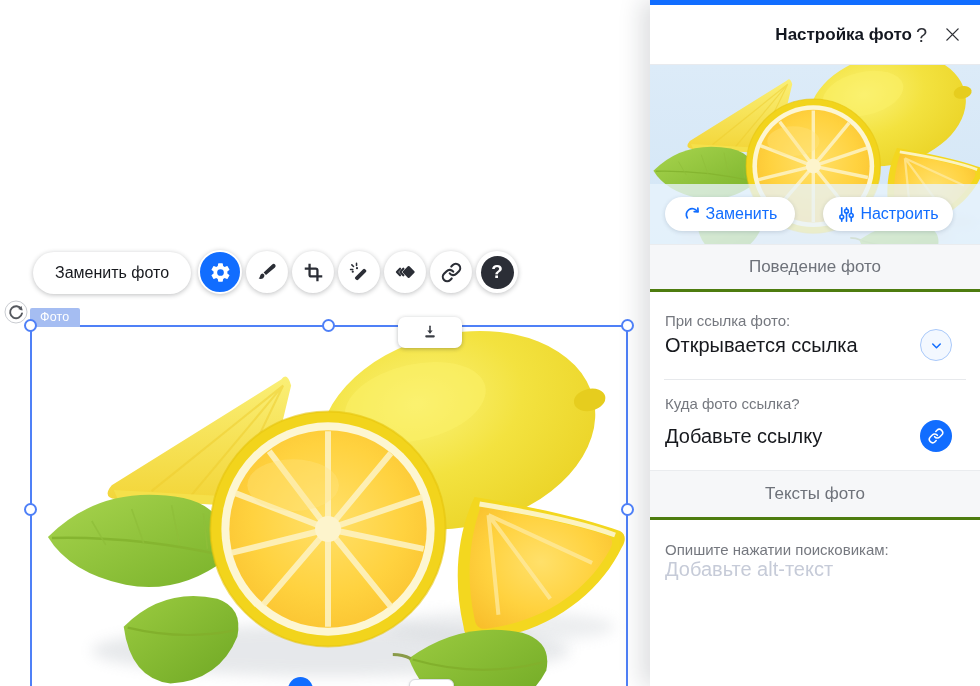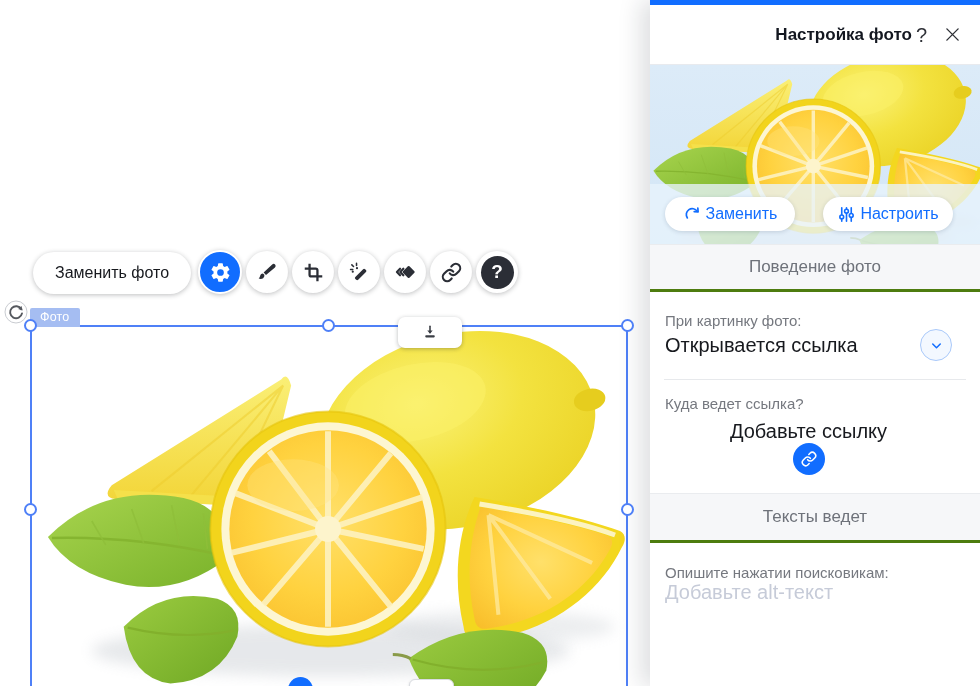--- a/index.html
+++ b/index.html
@@ -84,21 +84,21 @@
   .field-label { font-size:15px; color:#75787f; }
   .field-value { font-size:20px; color:#17191e; }
   .row-flex { display:flex; align-items:center; justify-content:space-between; }
 
   .behavior-row { padding:20px 28px 18px 15px; flex:0 0 auto; }
   .behavior-row .row-flex { }
   .chev-circ { width:32px; height:32px; border-radius:50%; background:#f3f8ff;
     border:1.5px solid #a9c9fa; display:flex; align-items:center; justify-content:center; cursor:pointer; }
   .inset-divider { height:1px; background:#e7e9ec; margin:0 14px; flex:0 0 auto; }
   .linkto-row { padding:15px 28px 18px 15px; flex:0 0 auto; }
-  .linkto-row .row-flex { margin-top:8px;flex-direction:column; }
+  .linkto-row .row-flex { margin-top:8px; }
   .blue-circ.sm { width:32px; height:32px; }
 
   .alt-row { padding:21px 15px 0; flex:0 0 auto; }
   .alt-input { display:block; width:100%; border:none; outline:none; background:transparent;
     font-size:20px; color:#17191e; font-family:inherit; padding:0; }
   .alt-input::placeholder { color:#c6cbd8; opacity:1; }
 
   .ic { display:block; }
 </style>
 </head>
@@ -296,47 +296,47 @@
       </button>
     </div>
   </div>
 
 
   <div class="section-band band-behavior">
     <span>Поведение фото</span>
   </div>
 
   <div class="behavior-row">
-    <div class="field-label">При картинку фото:</div>
+    <div class="field-label">При ссылка фото:</div>
     <div class="row-flex">
       <span class="field-value">Открывается ссылка</span>
       <button class="chev-circ">
         <svg class="ic" width="15" height="15" viewBox="0 0 24 24" fill="none" stroke="#116dff" stroke-width="2.4" stroke-linecap="round" stroke-linejoin="round">
           <path d="M6 9.5l6 6 6-6"></path>
         </svg>
       </button>
     </div>
   </div>
 
   <div class="inset-divider"></div>
 
   <div class="linkto-row">
-    <div class="field-label">Куда ведет ссылка?</div>
+    <div class="field-label">Куда фото ссылка?</div>
     <div class="row-flex">
       <span class="field-value">Добавьте ссылку</span>
       <button class="blue-circ sm">
         <svg class="ic" width="16" height="16" viewBox="0 0 24 24" fill="none" stroke="#fff" stroke-width="2.3" stroke-linecap="round">
           <path d="M10 13a5 5 0 0 0 7.54.54l3-3a5 5 0 0 0-7.07-7.07l-1.72 1.71"></path>
           <path d="M14 11a5 5 0 0 0-7.54-.54l-3 3a5 5 0 0 0 7.07 7.07l1.71-1.71"></path>
         </svg>
       </button>
     </div>
   </div>
 
   <div class="section-band band-texts">
-    <span>Тексты ведет</span>
+    <span>Тексты фото</span>
   </div>
 
   <div class="alt-row">
     <div class="field-label">Опишите нажатии поисковикам:</div>
     <input class="alt-input" type="text" placeholder="Добавьте alt-текст" style="">
   </div>
 </div>
 
 </body></html>

